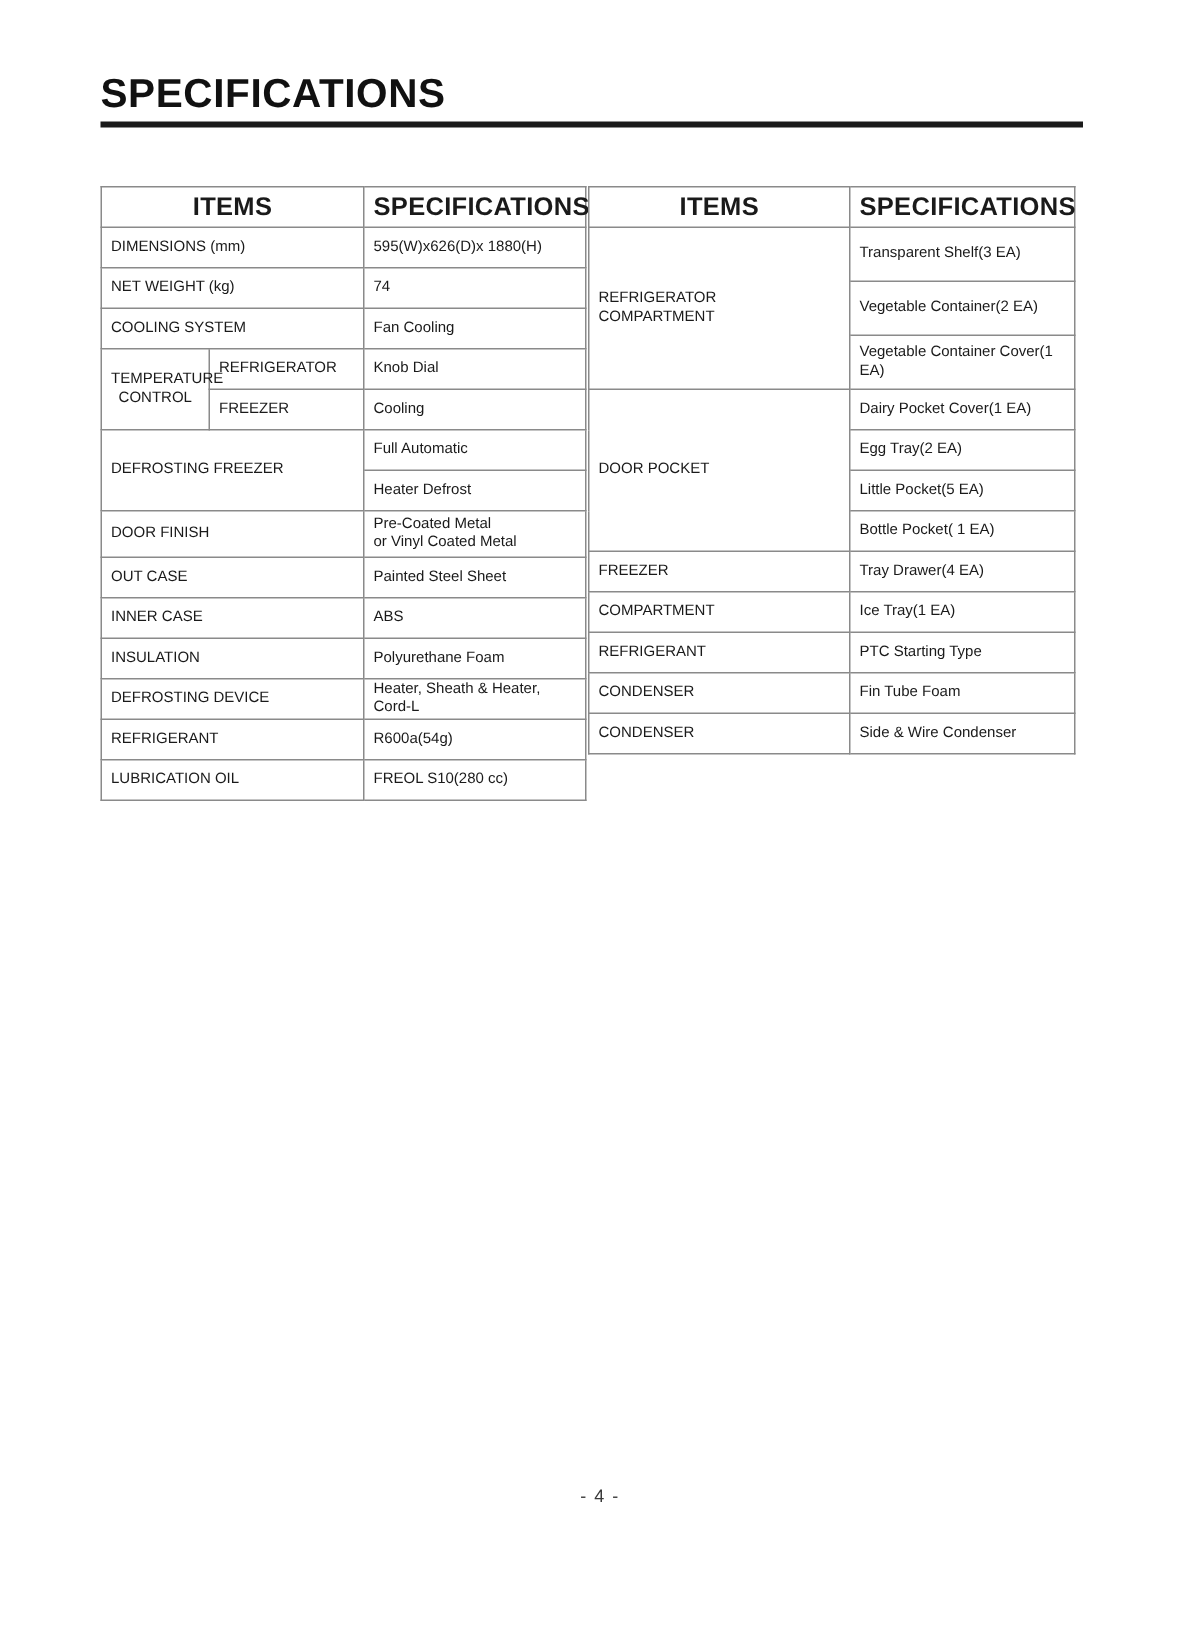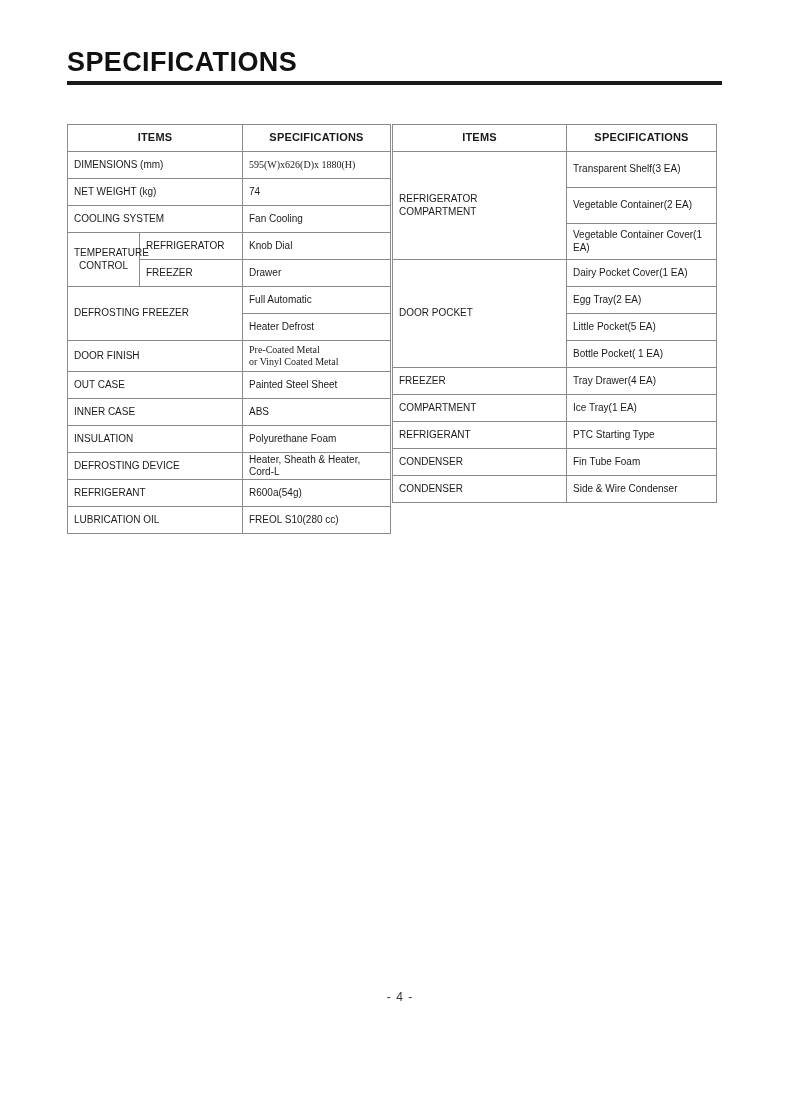--- a/index.html
+++ b/index.html
@@ -72,21 +72,21 @@
     font-size: 10px;
     font-weight: normal;
     color: #1a1a1a;
     line-height: 1.25;
     text-align: left;
     background: #ffffff;
   }
   table.spec th {
     font-weight: bold;
     text-align: center;
-    font-size: 11px;
+    font-size: 17px;
     letter-spacing: 0.2px;
   }
   table.spec {
     border: 1px solid #555555;
   }
 
   
   #table-left {
     left: 67px;
     top: 0px;
@@ -110,21 +110,20 @@
     vertical-align: middle;
   }
   .two-line {
     line-height: 1.3;
   }
   .small-text {
     font-size: 9.5px;
   }
   .tight {
     font-size: 10px;
-    font-family: Liberation Serif, serif;
   }
 
   .r26 { height: 26px; }
   .r30 { height: 30px; }
   .r35 { height: 35px; }
 
   
   .footer {
     position: absolute;
     left: 0;
@@ -175,21 +174,21 @@
           <td class="r26">Fan Cooling</td>
         </tr>
 
         <tr>
           <td rowspan="2" class="r26 cell-center rowspan-label small-text">TEMPERATURE CONTROL</td>
           <td class="r26">REFRIGERATOR</td>
           <td class="r26">Knob Dial</td>
         </tr>
         <tr>
           <td class="r26">FREEZER</td>
-          <td class="r26">Drawer</td>
+          <td class="r26">Cooling</td>
         </tr>
 
         <tr>
           <td colspan="2" rowspan="2" class="r26 rowspan-label">DEFROSTING FREEZER</td>
           <td class="r26">Full Automatic</td>
         </tr>
         <tr>
           <td class="r26">Heater Defrost</td>
         </tr>
 

